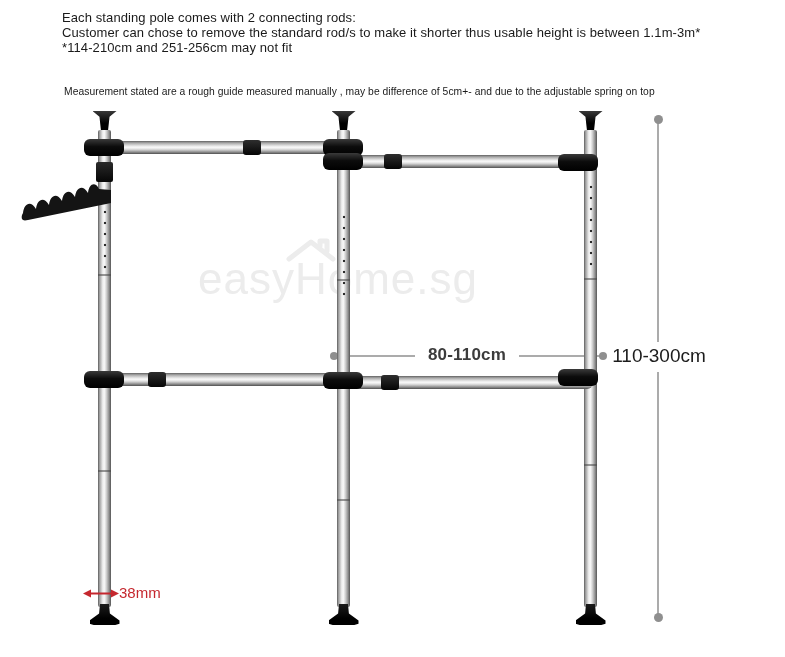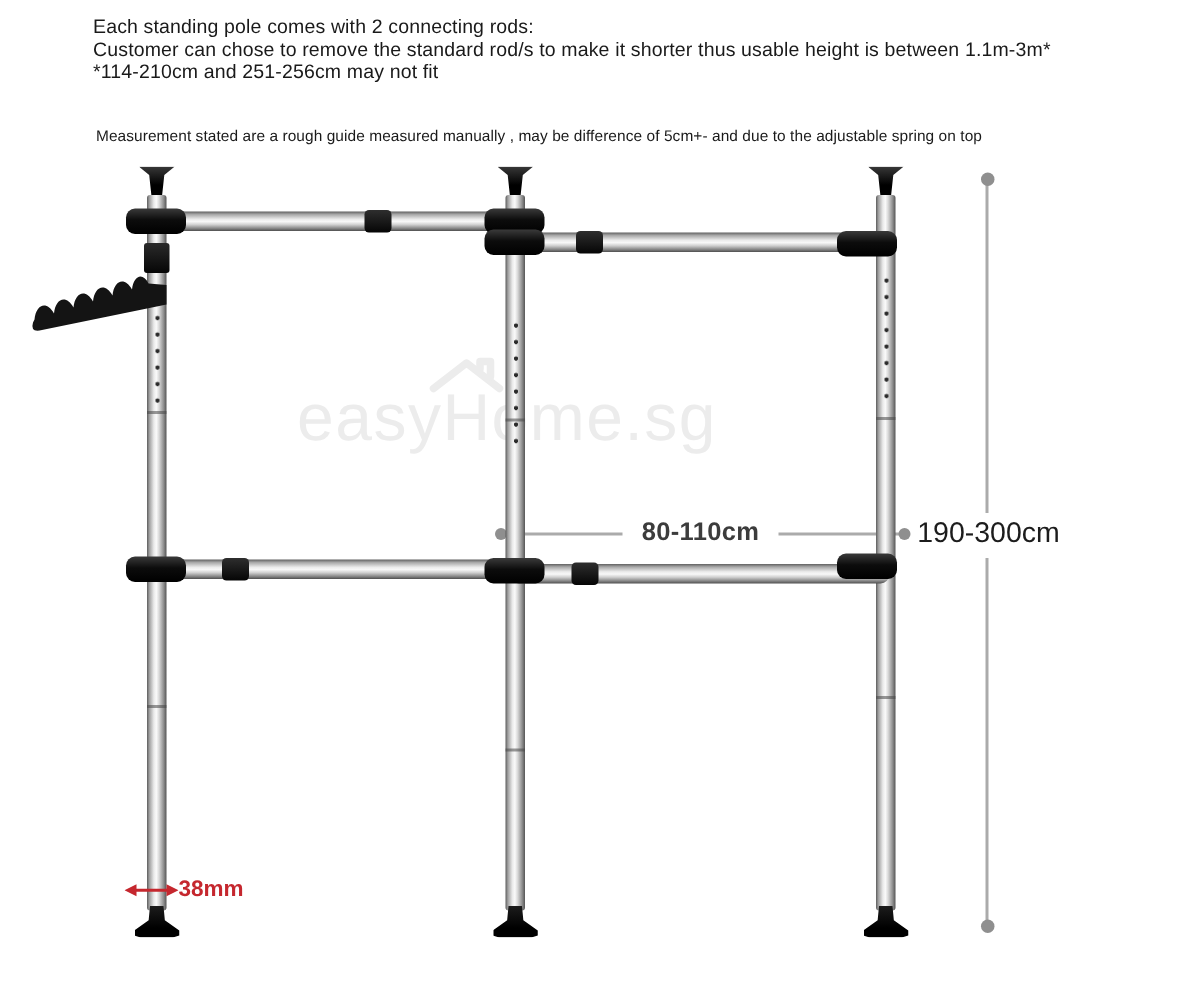--- a/index.html
+++ b/index.html
@@ -43,21 +43,21 @@
   .joint{position:absolute;width:13px;height:2px;background:rgba(70,70,70,.55);}
   .hookrack{position:absolute;left:18px;top:178px;}
 
   
   .dimline{position:absolute;background:var(--dim-line,#ababab);}
   .dimdot{position:absolute;border-radius:50%;background:var(--dim-dot,#8f8f8f);}
   .width-label{position:absolute;left:415px;top:345px;width:104px;text-align:center;z-index:4;
                font-size:17px;font-weight:700;color:#3c3c3c;background:#fff;letter-spacing:.2px;}
   .height-label{position:absolute;left:610px;top:345px;width:98px;text-align:center;z-index:4;
                 font-size:19px;font-weight:500;color:#1c1c1c;}
-  .dia-label{position:absolute;left:119px;top:584px;font-size:15px;font-weight:700;z-index:4;
+  .dia-label{position:absolute;left:119px;top:584px;font-size:15px;font-weight:400;z-index:4;
              color:var(--accent-red,#c5272e);}
   .dia-arrow{position:absolute;left:83px;top:587px;z-index:4;}
 </style>
 </head>
 <body>
 
 <div id="canvas">
 
   <div class="notes">
     <p>Each standing pole comes with 2 connecting rods:</p>
@@ -136,21 +136,21 @@
     <div class="dimline" style="left:657.2px;top:372px;width:1.6px;height:242px;"></div>
     <div class="dimdot" style="left:653.5px;top:114.5px;width:9px;height:9px;"></div>
     <div class="dimdot" style="left:653.5px;top:612.5px;width:9px;height:9px;"></div>
 
     <div class="dimline" style="left:336px;top:355px;width:266px;height:1.6px;"></div>
     <div class="dimdot" style="left:330px;top:352px;width:8px;height:8px;"></div>
     <div class="dimdot" style="left:599px;top:352px;width:8px;height:8px;"></div>
   </div>
 
   <span class="width-label">80-110cm</span>
-  <span class="height-label">190-300cm</span>
+  <span class="height-label">110-300cm</span>
 
   <svg class="dia-arrow" width="36" height="13" viewBox="0 0 36 13">
     <line x1="4" y1="6.5" x2="32" y2="6.5" style="stroke:var(--accent-red,#c5272e);" stroke-width="2"></line>
     <polygon points="0,6.5 8,2.5 8,10.5" style="fill:var(--accent-red,#c5272e);"></polygon>
     <polygon points="36,6.5 28,2.5 28,10.5" style="fill:var(--accent-red,#c5272e);"></polygon>
   </svg>
   <span class="dia-label">38mm</span>
 
 </div>
 

